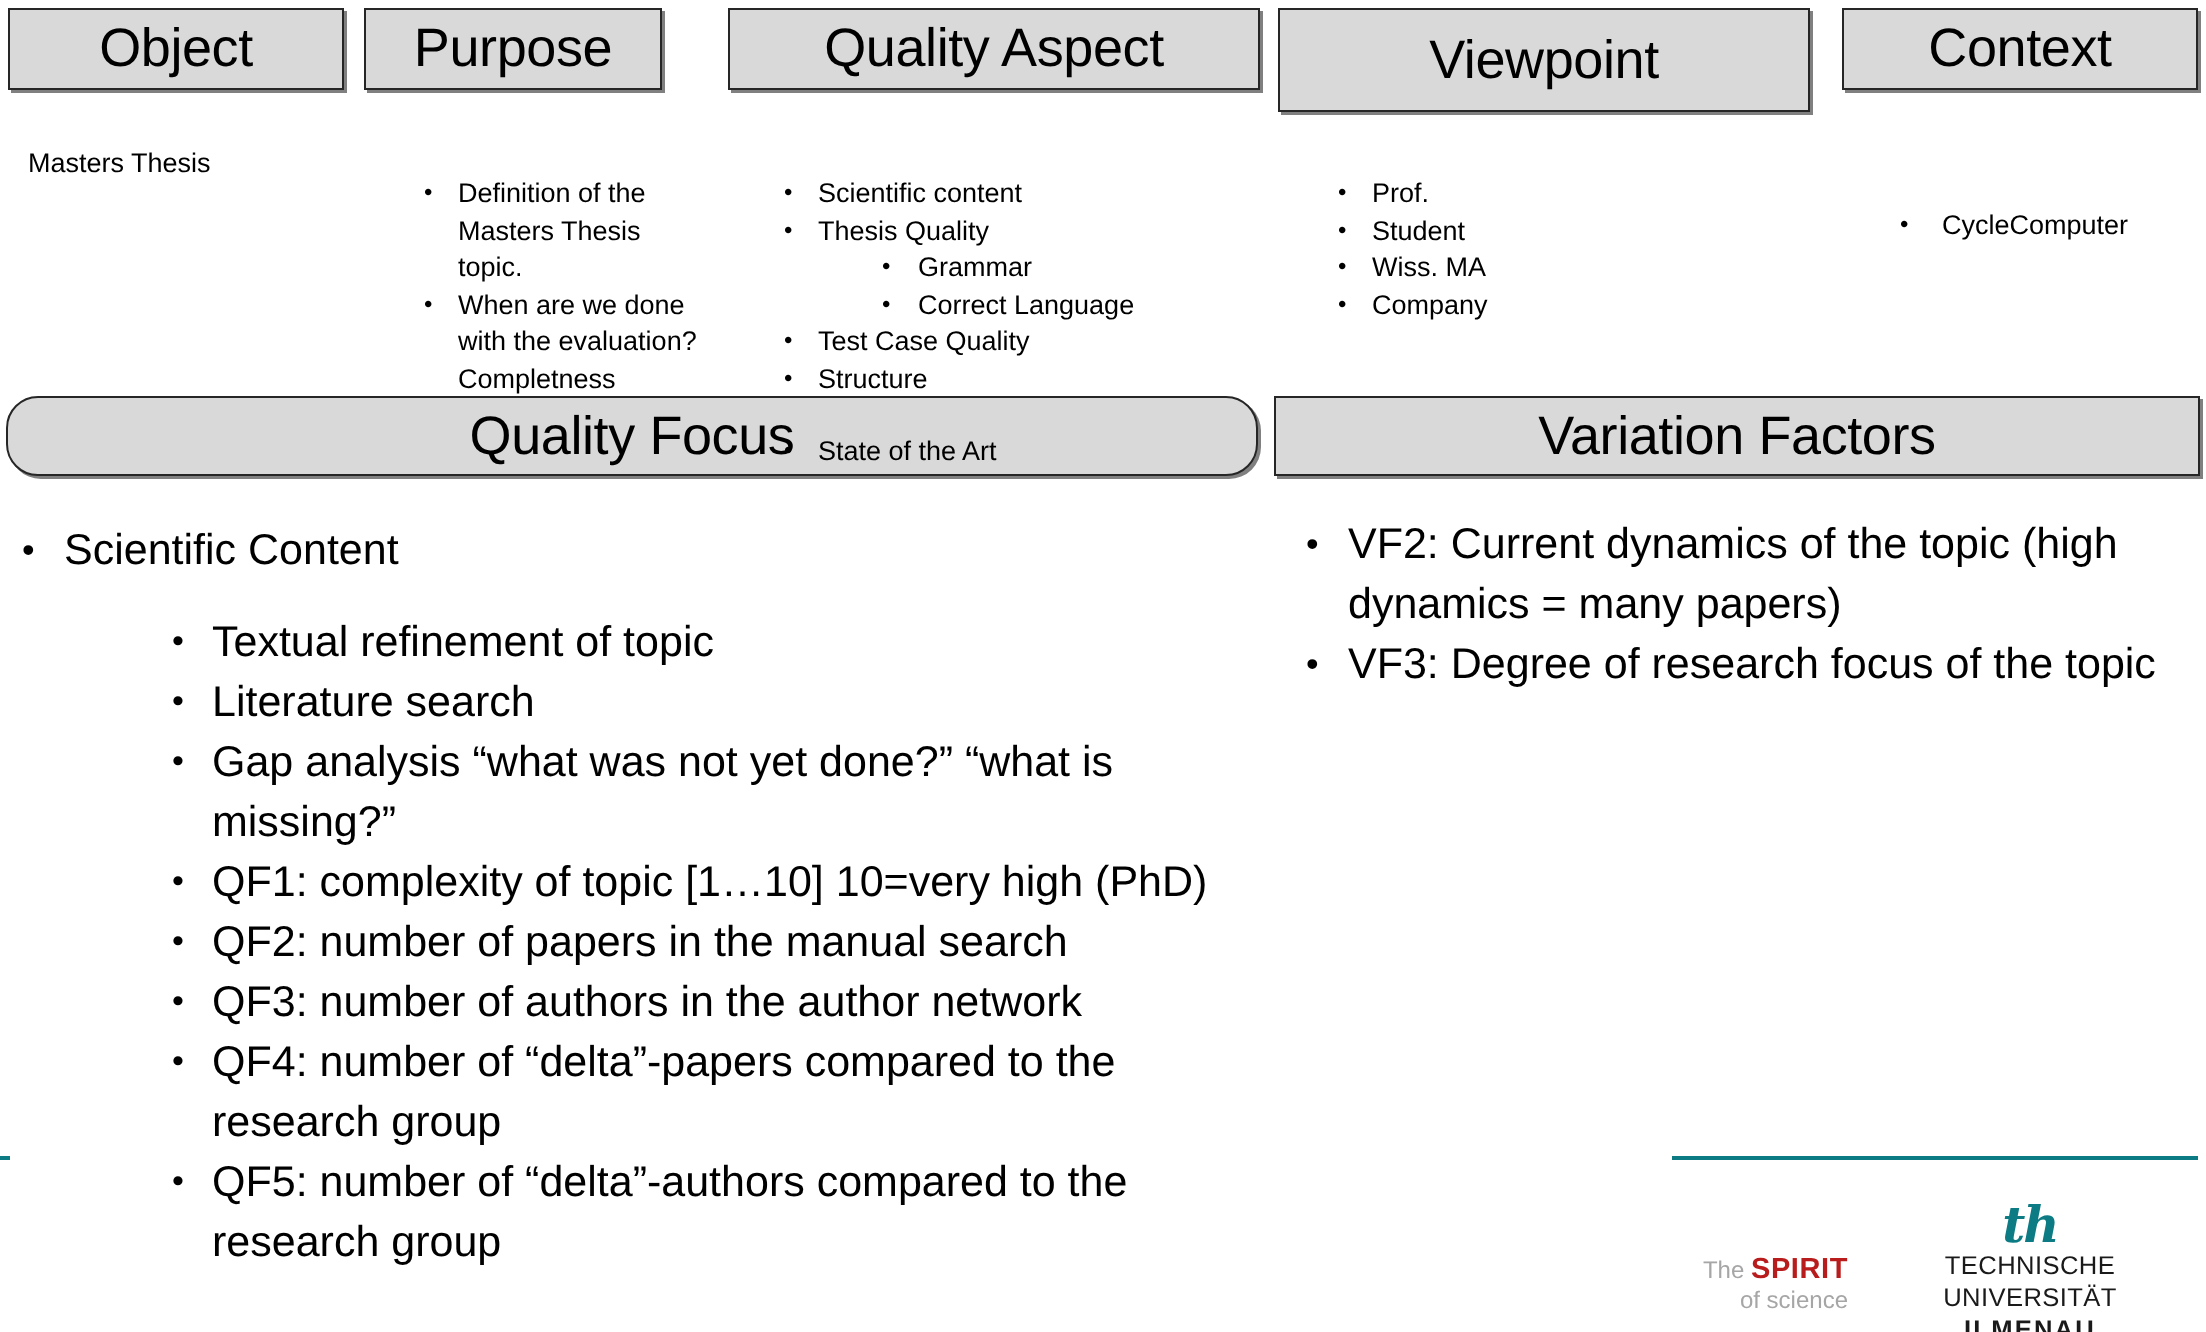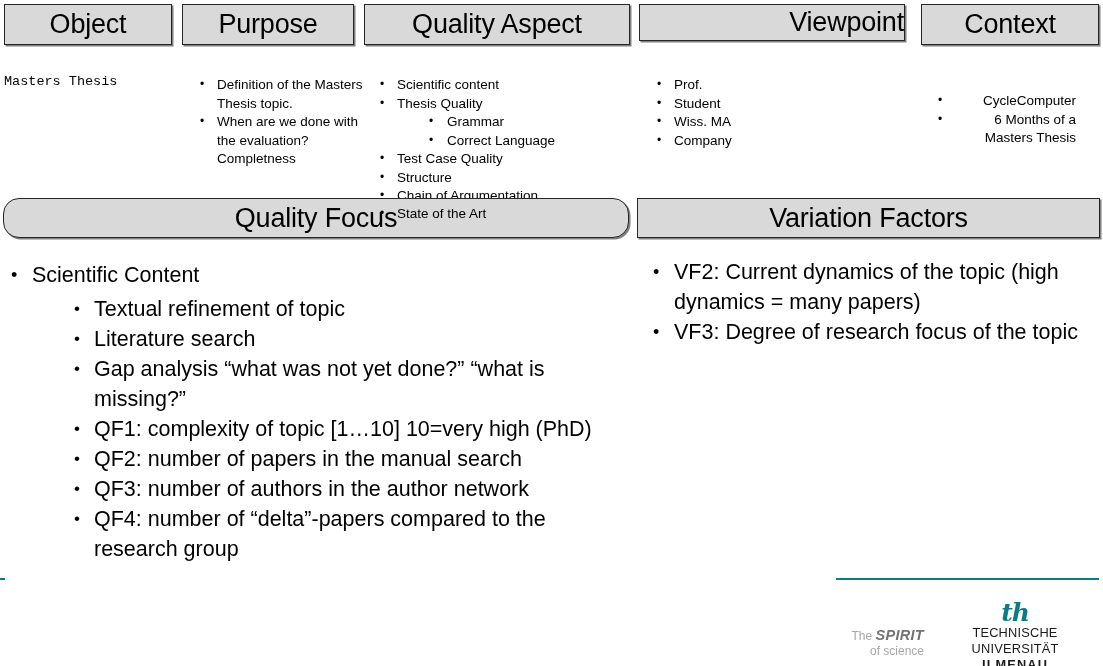--- a/index.html
+++ b/index.html
@@ -37,21 +37,21 @@
 
   
   .col-body {
     position: absolute;
     font-size: 13.5px;
     line-height: 18.5px;
     color: #000;
   }
   .plain-text { position: absolute; font-size: 13.5px; line-height: 18.5px; }
 
-  ul.b { list-style: none; margin: 4px; padding: 0; }
+  ul.b { list-style: none; margin: 16px; padding: 0; }
   ul.b > li {
     position: relative;
     padding-left: 21px;
     margin: 0;
   }
   ul.b > li::before {
     content: "\2022";
     position: absolute;
     left: 4px; top: -1px;
     font-size: 12px;
@@ -81,21 +81,21 @@
     position: relative;
     padding-left: 24px;
   }
   ul.big > li::before {
     content: "\2022";
     position: absolute;
     left: 3px; top: 0;
     font-size: 18px;
     line-height: 30px;
   }
-  ul.big ul.sub { list-style: none; margin: 4px; padding: 0; }
+  ul.big ul.sub { list-style: none; margin: 16px; padding: 0; }
   ul.big ul.sub > li {
     position: relative;
     padding-left: 58px;
   }
   ul.big ul.sub > li::before {
     content: "\2022";
     position: absolute;
     left: 38px; top: 0;
     font-size: 17px;
     line-height: 30px;
@@ -113,21 +113,21 @@
     width: 5px;
     background: #0c7b84;
   }
   .spirit {
     position: absolute;
     text-align: right;
     color: #a6a6a6;
     line-height: 15px;
   }
   .spirit .l1 { font-size: 12px; }
-  .spirit .l1 b { font-size: 14.5px; color: #737373; letter-spacing: .3px; font-style: italic; }
+  .spirit .l1 b { font-size: 14.5px; color: #b91c1c; letter-spacing: .3px; }
   .spirit .l2 { font-size: 12px; }
   .tu-logo {
     position: absolute;
     text-align: center;
     color: #1a1a1a;
   }
   .tu-logo .mark {
     color: #0c7b84;
     font-family: "DejaVu Serif", serif;
     font-style: italic;
@@ -140,37 +140,37 @@
   .tu-logo .tu1 { font-size: 12.8px; line-height: 16px; display: block; letter-spacing: .2px; }
   .tu-logo .tu2 { font-size: 12.8px; line-height: 15px; display: block; font-weight: bold; letter-spacing: 1.1px; }
 </style>
 </head>
 <body>
 
 <div class="hdr-box" style="left:4px; top:4px; width:168px; height:41px;">
   <span class="hdr-label">Object</span>
 </div>
 
-<div class="hdr-box" style="left:182px; top:4px; width:172px; height:41px;">
+<div class="hdr-box" style="left:182px; top:4px; width:149px; height:41px;">
   <span class="hdr-label">Purpose</span>
 </div>
 
 <div class="hdr-box" style="left:364px; top:4px; width:266px; height:41px;">
   <span class="hdr-label">Quality Aspect</span>
 </div>
 
-<div class="hdr-box" style="left:639px; top:4px; width:266px; height:37px;justify-content:flex-end;">
+<div class="hdr-box" style="left:639px; top:4px; width:266px; height:52px;">
   <span class="hdr-label">Viewpoint</span>
 </div>
 
 <div class="hdr-box" style="left:921px; top:4px; width:178px; height:41px;">
   <span class="hdr-label">Context</span>
 </div>
 
-<div class="plain-text" style="left:4px; top:73px; width:160px;font-family:Liberation Mono, monospace;">
+<div class="plain-text" style="left:14px; top:73px; width:160px;">
   <span>Masters Thesis</span>
 </div>
 
 <div class="col-body" style="left:192px; top:72px; width:178px;">
   <ul class="b">
     <li>
       <span>Definition of the Masters Thesis topic.</span>
     </li>
     <li>
       <span>When are we done with the evaluation? Completness</span>
@@ -229,23 +229,20 @@
       <span>Company</span>
     </li>
   </ul>
 </div>
 
 <div class="col-body" style="left:930px; top:88px; width:150px;text-align:right;">
   <ul class="b">
     <li>
       <span>CycleComputer</span>
     </li>
-    <li>
-      <span>6 Months of a Masters Thesis</span>
-    </li>
   </ul>
 </div>
 
 <div class="hdr-box" style="left:3px; top:198px; width:626px; height:40px; z-index:2;border-radius:16px;">
   <span class="hdr-label">Quality Focus</span>
 </div>
 
 <div class="panel-body" style="left:8px; top:260px; width:620px;">
   <ul class="big">
     <li>
@@ -264,20 +261,23 @@
           <span>QF1: complexity of topic [1…10] 10=very high (PhD)</span>
         </li>
         <li>
           <span>QF2: number of papers in the manual search</span>
         </li>
         <li>
           <span>QF3: number of authors in the author network</span>
         </li>
         <li>
           <span>QF4: number of “delta”-papers compared to the research group</span>
+        </li>
+        <li>
+          <span>QF5: number of “delta”-authors compared to the research group</span>
         </li>
       </ul>
     </li>
   </ul>
 </div>
 
 <div class="hdr-box" style="left:637px; top:198px; width:463px; height:40px; z-index:2;">
   <span class="hdr-label">Variation Factors</span>
 </div>
 

